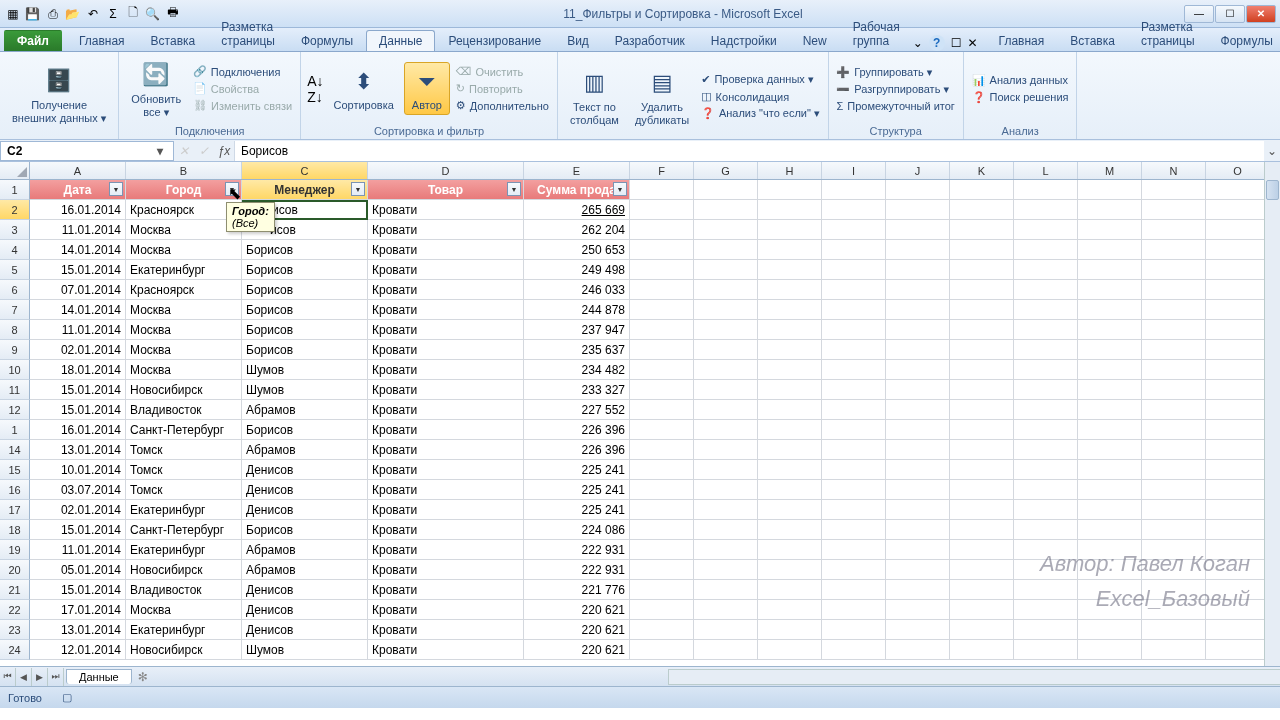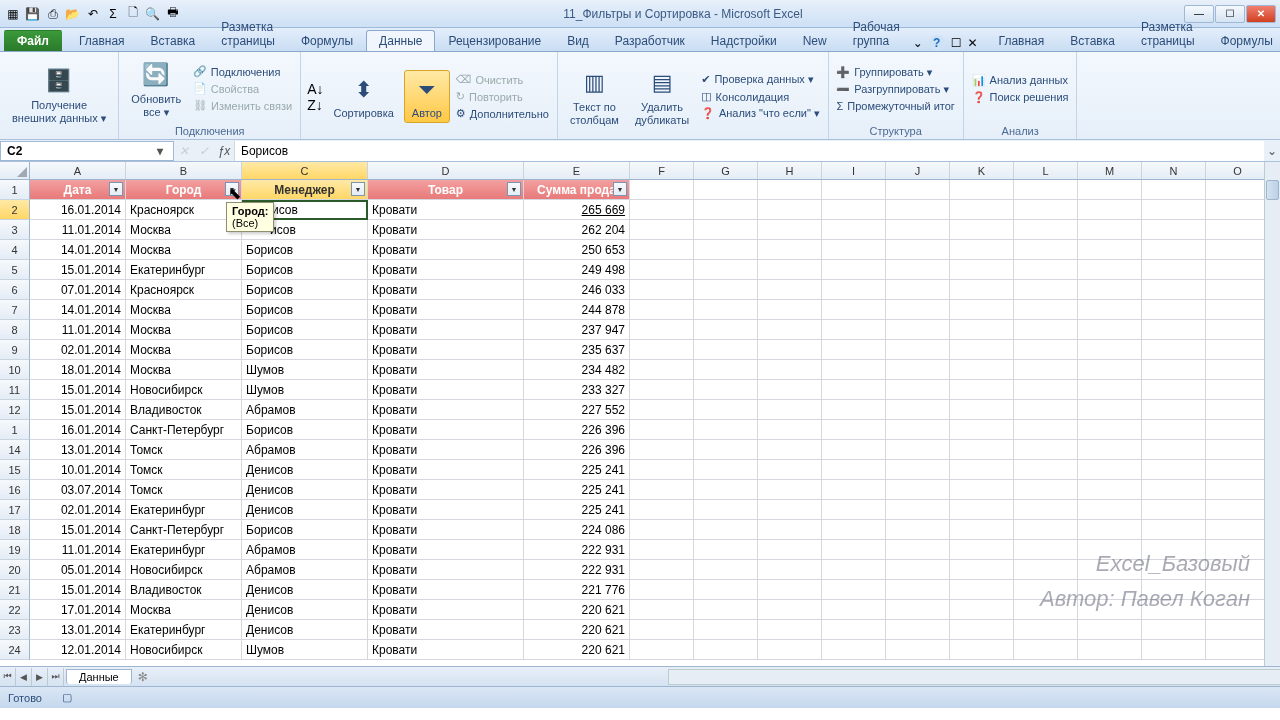--- a/index.html
+++ b/index.html
@@ -48,21 +48,21 @@
 
 .data-row { display: flex; height: 20px; }
 .cell { border-right: 1px solid #d4d8de; border-bottom: 1px solid #d4d8de; padding: 0 4px; font-size: 12px; display: flex; align-items: center; overflow: hidden; white-space: nowrap; color: #000; }
 .cell.num { justify-content: flex-end; }
 .hcell { background: linear-gradient(#f39f9f,#e87a7a); color: #fff; font-weight: bold; justify-content: center; position: relative; }
 .hcell.selhdr { background: linear-gradient(#ffe9a6,#ffd766); color: #333; }
 .filterarrow { position: absolute; right: 2px; top: 2px; width: 14px; height: 14px; background: linear-gradient(#f6f9fc,#e4ecf5); border: 1px solid #7a94b4; display: flex; align-items: center; justify-content: center; font-size: 7px; color: #333; }
 .selcell { border: 2px solid #2a5a2a; background: #fff; }
 
 .cursor-img { position: absolute; z-index: 50; pointer-events: none; font-size: 16px; }
-.tooltip { position: absolute; z-index: 49; background: #ffffe1; border: 1px solid #8e8e70; padding: 2px 5px; font-size: 11px; box-shadow: 2px 2px 3px rgba(0,0,0,0.2); }
+.tooltip { position: absolute; z-index: 49; background: #ffffe1; border: 1px solid #8e8e70; padding: 2px 5px; font-size: 11px; box-shadow: 2px 2px 3px rgba(0,0,0,0.2); font-style: italic; }
 
 .sheettabs { height: 20px; background: linear-gradient(#e8eff8,#d5e2f1); border-top: 1px solid #9db5ce; display: flex; align-items: center; }
 .navbtns { display: flex; }
 .navbtns div { width: 16px; height: 18px; border-right: 1px solid #bcc; display: flex; align-items: center; justify-content: center; font-size: 9px; color: #555; }
 .stab { background: #fff; border: 1px solid #9db5ce; border-bottom: none; padding: 1px 12px; font-size: 11px; margin-left: 2px; border-radius: 0 0 3px 3px; }
 
 .statusbar { height: 22px; background: linear-gradient(#d9e6f5,#c5d8ed); border-top: 1px solid #9db5ce; display: flex; align-items: center; padding: 0 8px; font-size: 11px; color: #2c4d7a; }
 
 .watermark { position: absolute; right: 30px; bottom: 50px; font-family: 'Comic Sans MS', cursive; font-style: italic; color: rgba(100,100,120,0.55); font-size: 22px; text-align: right; line-height: 1.6; z-index: 5; pointer-events: none; }
 
@@ -176,20 +176,21 @@
         <div class="smallbtn disabled">
             <span>↻</span>
             <span>Повторить</span>
           </div>
         <div class="smallbtn">
             <span>⚙</span>
             <span>Дополнительно</span>
           </div>
       </div>
     </div>
+    <div class="group-label">Сортировка и фильтр</div>
   </div>
   <div class="group">
     <div class="group-body">
       <div class="bigbtn">
           <div class="ic">▥</div>
           <span style="white-space:pre;">Текст по
 столбцам</span>
         </div>
       <div class="bigbtn">
           <div class="ic">▤</div>
@@ -718,22 +719,22 @@
   <div class="vscroll">
       <div class="thumb"></div>
     </div>
 
   <div class="tooltip" style="left:226px; top:40px;">
     <b>Город:</b><br><span>(Все)</span>
   </div>
   <div class="cursor-img" style="left:228px; top:22px;">⬉</div>
 
   <div class="watermark">
+    <div>Автор: Павел Коган</div>
     <div>Excel_Базовый</div>
-    <div>Автор: Павел Коган</div>
   </div>
 </div>
 
 <div class="sheettabs">
   <div class="navbtns">
     <div>⏮</div>
     <div>◀</div>
     <div>▶</div>
     <div>⏭</div>
   </div>

